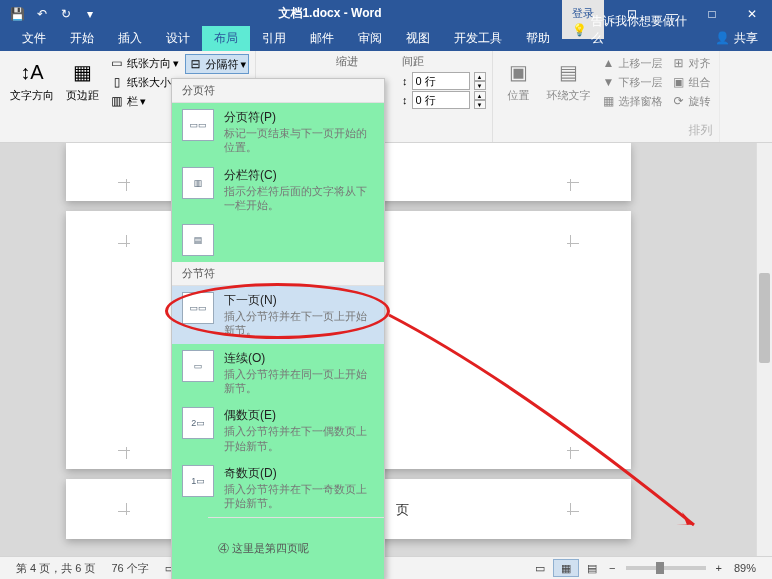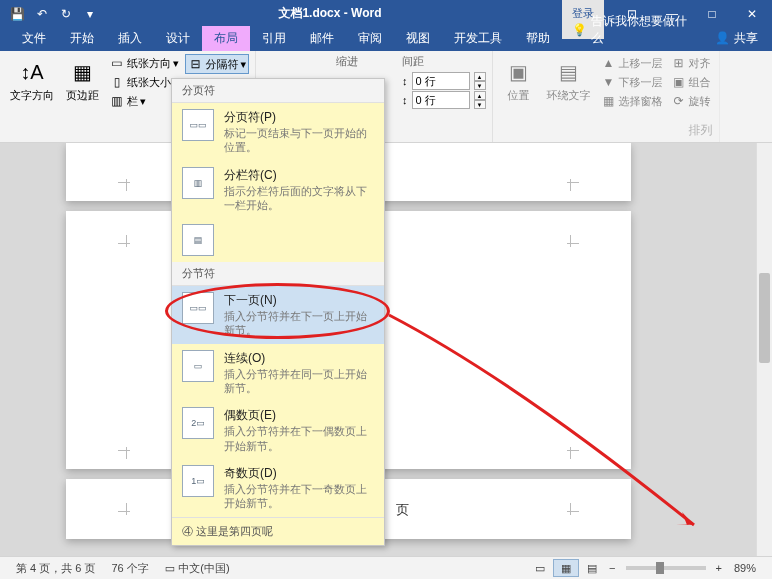--- a/index.html
+++ b/index.html
@@ -10,21 +10,21 @@
 .titlebar .qat { display: flex; gap: 8px; padding-left: 10px; }
 .titlebar .qat span { width: 16px; height: 16px; display: flex; align-items: center; justify-content: center; font-size: 12px; cursor: pointer; }
 .titlebar .title { flex: 1; text-align: center; font-weight: bold; }
 .titlebar .winbtns { display: flex; align-items: center; }
 .titlebar .winbtns span { width: 40px; height: 27px; display: flex; align-items: center; justify-content: center; font-size: 12px; cursor: pointer; }
 .login-btn { background: #e5e5e5; color: #2b579a; padding: 18px 10px; font-size: 11px; margin-right: 8px; }
 
 
 .tabs { height: 24px; background: #2b579a; display: flex; align-items: flex-end; color: #fff; font-size: 12px; padding-left: 10px; }
 .tabs .tab { padding: 4px 12px; cursor: pointer; }
-.tabs .tab.active { background: #f0abfc; color: #2b579a; }
+.tabs .tab.active { background: #5eead4; color: #2b579a; }
 .tabs .tell { flex: 1; display: flex; align-items: center; padding: 4px 10px; gap: 4px; }
 .tabs .share { padding: 4px 14px; margin-top: 44px; }
 
 
 .ribbon { height: 92px; background: #f3f3f3; border-bottom: 1px solid #d4d4d4; display: flex; font-size: 11px; position: relative; }
 .ribbon-group { display: flex; flex-direction: column; border-right: 1px solid #e0e0e0; padding: 3px 6px; }
 .ribbon-group .content { flex: 1; display: flex; align-items: flex-start; gap: 4px; }
 .ribbon-group .label { text-align: right; font-size: 12px; color: #666; padding-top: 2px; }
 .big-btn { display: flex; flex-direction: column; align-items: center; padding: 2px 4px; cursor: pointer; }
 .big-btn .icon { width: 32px; height: 32px; display: flex; align-items: center; justify-content: center; font-size: 20px; }
@@ -32,28 +32,28 @@
 .small-row .icon { width: 16px; height: 16px; display: flex; align-items: center; justify-content: center; font-size: 12px; }
 .col { display: flex; flex-direction: column; gap: 1px; }
 .spinner-row { display: flex; align-items: center; gap: 4px; }
 .spinner-row input { width: 58px; height: 18px; font-size: 11px; border: 1px solid #ababab; padding: 0 3px; }
 .spinbtns { display: flex; flex-direction: column; }
 .spinbtns span { width: 12px; height: 9px; font-size: 6px; background: #f8f8f8; border: 1px solid #ababab; display: flex; align-items: center; justify-content: center; cursor: pointer; }
 .headerlbl { font-size: 11px; color: #666; padding-bottom: 2px; }
 .dimmed { opacity: 0.45; }
 
 
-.dropdown { position: absolute; left: 171px; top: 78px; width: 214px; background: #fef9c3; border: 1px solid #c6c6c6; box-shadow: 2px 2px 6px rgba(0,0,0,0.25); z-index: 100; font-size: 12px; }
+.dropdown { position: absolute; left: 171px; top: 78px; width: 214px; background: #86efac; border: 1px solid #c6c6c6; box-shadow: 2px 2px 6px rgba(0,0,0,0.25); z-index: 100; font-size: 12px; }
 .dd-section { background: #f3f3f3; padding: 4px 10px; font-size: 11px; color: #555; border-bottom: 1px solid #e0e0e0; }
 .dd-item { display: flex; padding: 6px 10px; gap: 10px; cursor: pointer; }
 .dd-item .dd-icon { width: 32px; height: 32px; flex-shrink: 0; border: 1px solid #9ab; background: #fff; display: flex; align-items: center; justify-content: center; font-size: 9px; color: #567; }
 .dd-item .dd-text { flex: 1; }
 .dd-item .dd-title { font-size: 12px; color: #222; }
 .dd-item .dd-desc { font-size: 11px; color: #777; line-height: 1.3; }
-.dd-footer { padding: 6px 10px; border-top: 1px solid #e0e0e0; font-size: 11px; color: #555; }
+.dd-footer { padding: 23px 10px; border-top: 1px solid #e0e0e0; font-size: 11px; color: #555; margin-left: 36px; }
 .dd-item.highlighted { background: #cde0f2; }
 
 
 .doc-area { position: absolute; top: 143px; left: 0; right: 0; bottom: 23px; background: #d9d9d9; overflow: hidden; }
 .page { position: absolute; background: #fff; box-shadow: 0 3px 8px rgba(0,0,0,0.25); }
 .page1 { left: 66px; top: 0; width: 565px; height: 58px; }
 .page2 { left: 66px; top: 68px; width: 565px; height: 258px; }
 .page3 { left: 66px; top: 336px; width: 565px; height: 60px; }
 .corner { position: absolute; width: 16px; height: 16px; }
 .corner::before, .corner::after { content: ""; position: absolute; background: #bbb; }

